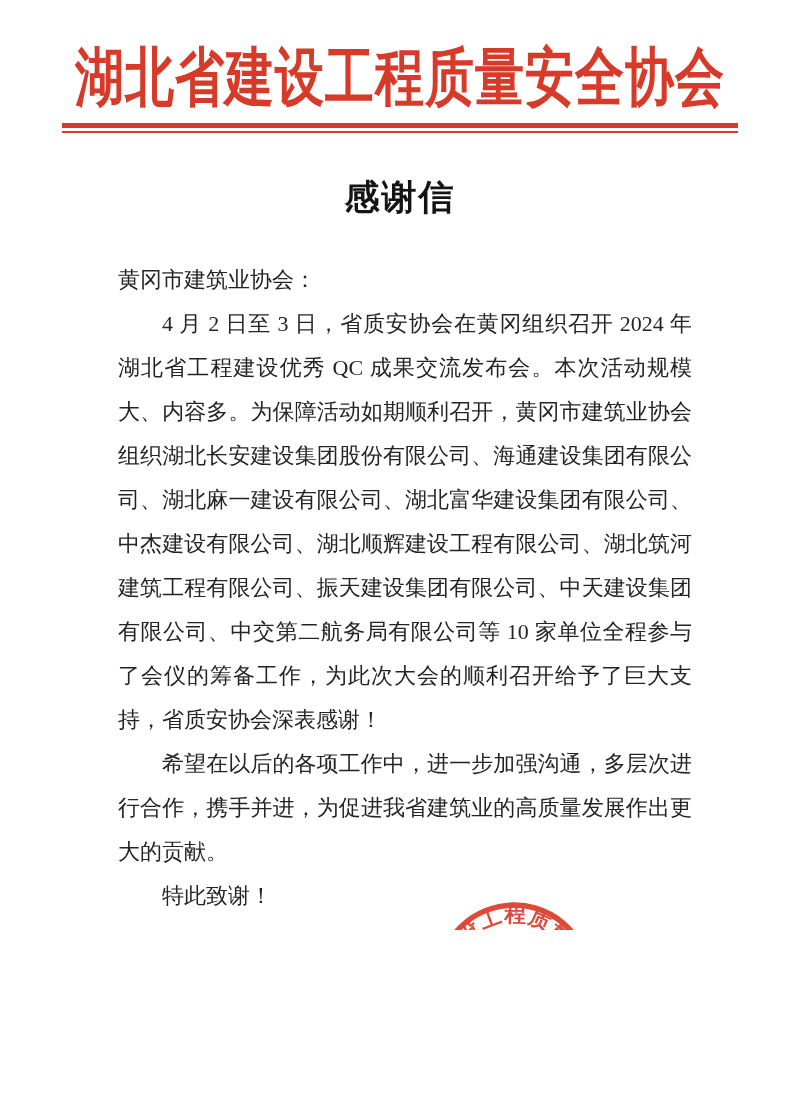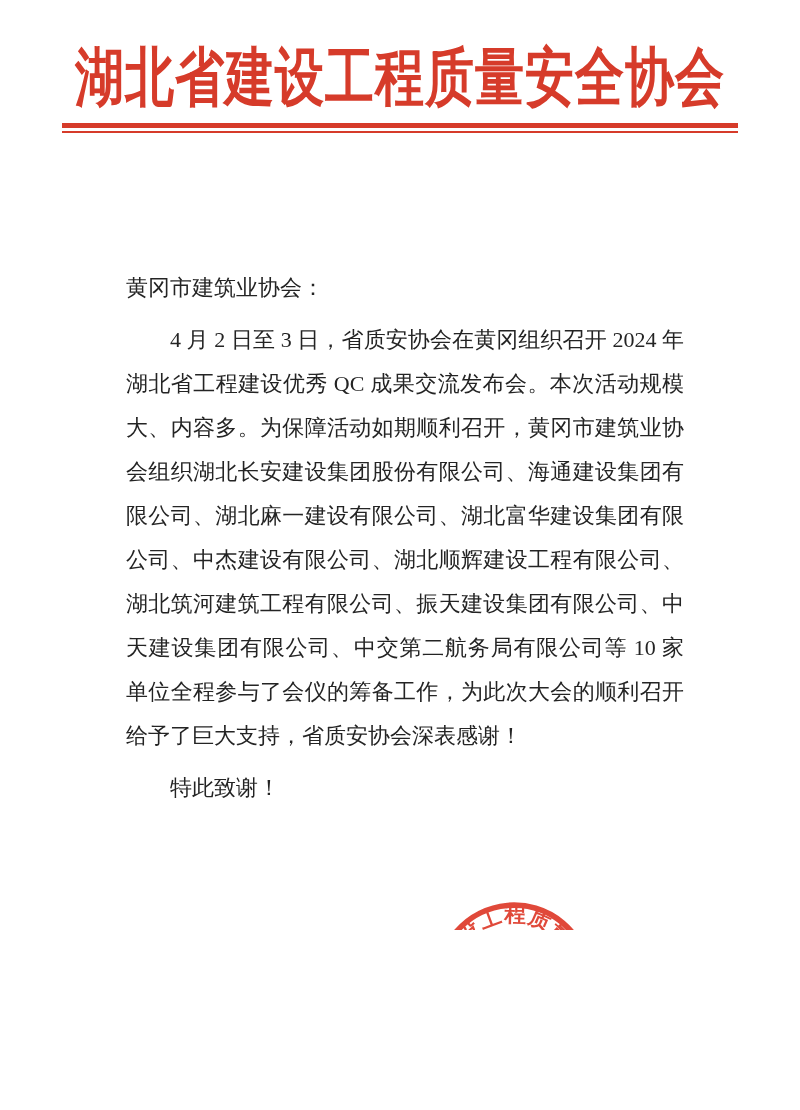--- a/index.html
+++ b/index.html
@@ -60,21 +60,21 @@
   .body-block {
     position: absolute;
     left: 118px;
     top: 258px;
     width: 574px;
     font-size: 22px;
     line-height: 44px;
     text-align: justify;
     color: #242424;
   }
-  .body-block p { margin: 8px; }
+  .body-block p { margin: 0; }
   .salutation { text-indent: 0; }
   .indent { text-indent: 2em; }
   
   .signature {
     position: absolute;
     top: 942px;
     left: 376px;
     font-size: 22px;
     letter-spacing: 0.5px;
     color: #242424;
@@ -112,24 +112,26 @@
 </head>
 <body>
 
 <div class="page">
 
   <div class="letterhead-title">湖北省建设工程质量安全协会</div>
 
   <div class="rule-thick"></div>
   <div class="rule-thin"></div>
 
+  <div class="doc-title">感谢信</div>
 
   <div class="body-block">
     <p class="salutation">黄冈市建筑业协会：</p>
     <p class="indent">4 月 2 日至 3 日，省质安协会在黄冈组织召开 2024 年湖北省工程建设优秀 QC 成果交流发布会。本次活动规模大、内容多。为保障活动如期顺利召开，黄冈市建筑业协会组织湖北长安建设集团股份有限公司、海通建设集团有限公司、湖北麻一建设有限公司、湖北富华建设集团有限公司、中杰建设有限公司、湖北顺辉建设工程有限公司、湖北筑河建筑工程有限公司、振天建设集团有限公司、中天建设集团有限公司、中交第二航务局有限公司等 10 家单位全程参与了会仪的筹备工作，为此次大会的顺利召开给予了巨大支持，省质安协会深表感谢！</p>
+    <p class="indent">希望在以后的各项工作中，进一步加强沟通，多层次进行合作，携手并进，为促进我省建筑业的高质量发展作出更大的贡献。</p>
     <p class="indent">特此致谢！</p>
   </div>
 
   <div class="signature">湖北省建设工程质量安全协会</div>
 
   <div class="date-line">2024 年 4 月 9 日</div>
 
   <div class="seal">
     <svg viewBox="0 0 160 160" xmlns="http://www.w3.org/2000/svg">
       <defs>

